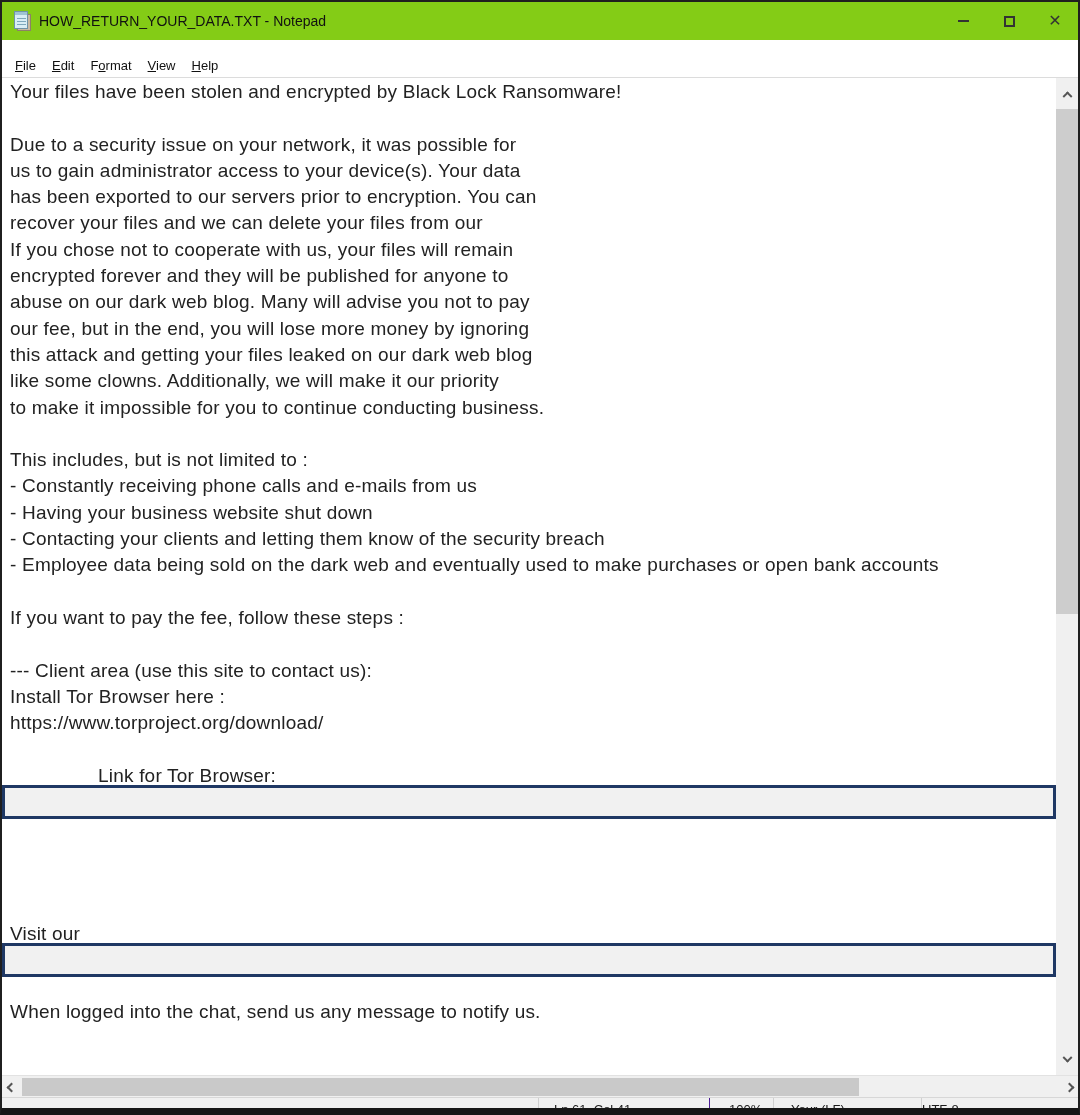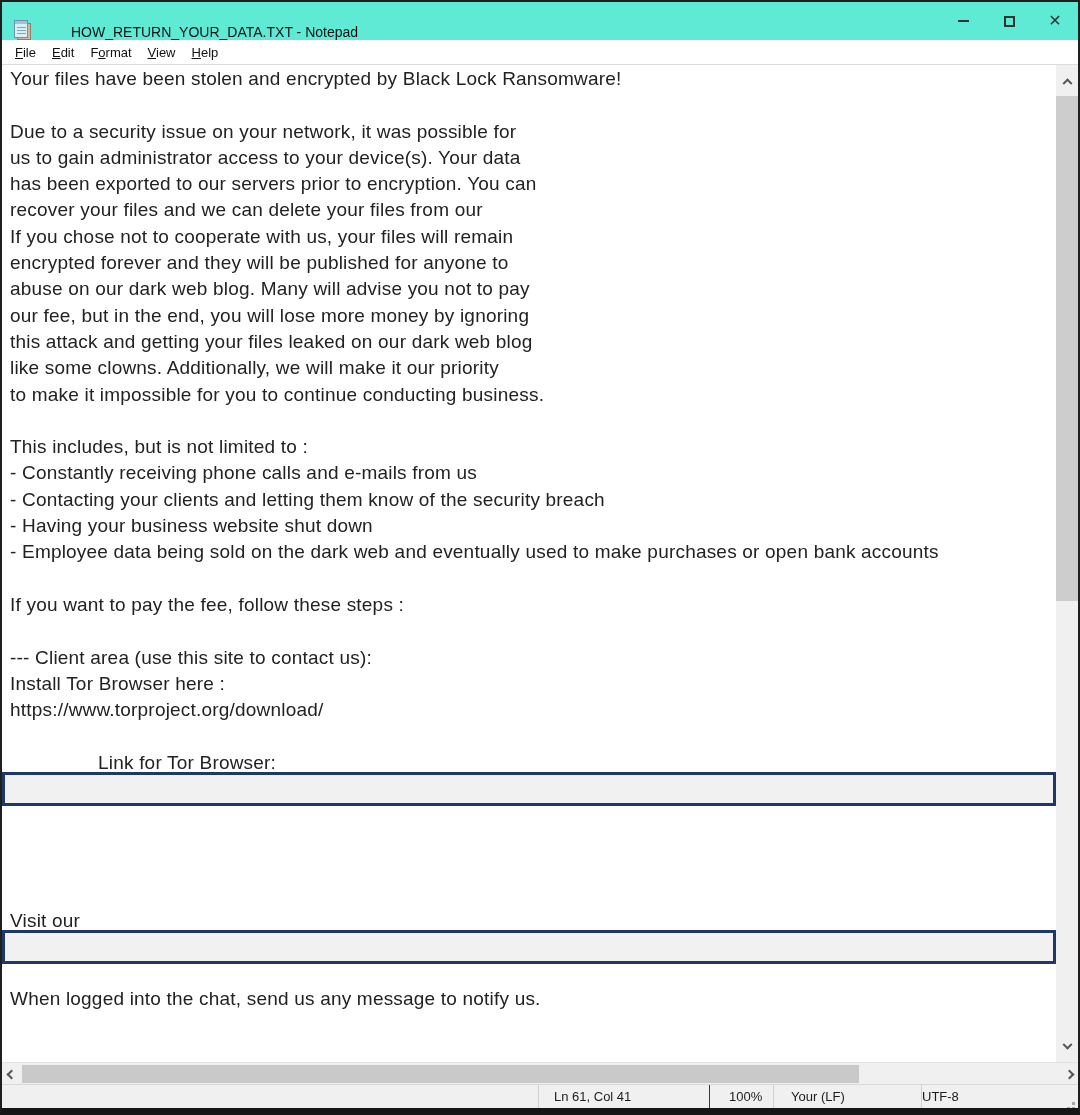--- a/index.html
+++ b/index.html
@@ -6,36 +6,36 @@
   html,body { background:#e8e8e8; }
   body { font-family:"Liberation Sans","DejaVu Sans",sans-serif; }
 
   .window{
     position:relative; width:1080px; height:1115px; background:#ffffff;
     border:2px solid #1f1f1f; border-bottom:7px solid #161616;
     overflow:hidden;
   }
 
   
-  .titlebar{ height:38px; background:#5eead4; display:flex; align-items:flex-end;gap:32px; }
+  .titlebar{ height:38px; background:#84cc16; display:flex; align-items:center; }
   .app-icon{ width:17px; height:20px; margin:0 8px 0 12px; position:relative; flex:0 0 auto; }
   .app-icon .back{ position:absolute; left:3px; top:3px; width:14px; height:17px; background:#c9b9a2; border:1px solid #8d8167; }
   .app-icon .pad{ position:absolute; left:0; top:0; width:14px; height:18px; background:#d9eef5;
     border:1px solid #6f93a8; box-shadow:inset 0 3px 0 #9fc4d4; }
   .app-icon .pad::after{ content:""; position:absolute; left:2px; top:6px; width:9px; height:1px;
     background:#7fa9bd; box-shadow:0 3px 0 #7fa9bd, 0 6px 0 #7fa9bd; }
   .title-text{ font-size:14px; color:#111; white-space:nowrap; }
   .controls{ margin-left:auto; display:flex; height:100%; }
   .ctrl{ width:46px; height:100%; display:flex; align-items:center; justify-content:center; cursor:default; }
   .min-glyph{ width:11px; height:0; border-top:2px solid #333; }
   .max-glyph{ width:11px; height:11px; border:2px solid #333; }
   .close-glyph{ font-size:16px; color:#333; line-height:1; font-family:"DejaVu Sans",sans-serif; }
 
   
-  .menubar{ height:24px; background:#ffffff; display:flex; align-items:center; padding-left:5px; }
+  .menubar{ height:24px; background:#ffffff; display:flex; align-items:center; padding-left:5px;margin-top:13px; }
   .menu-item{ font-size:13px; color:#111; padding:3px 8px; cursor:default; }
   .menu-item .accel{ text-decoration:underline; }
 
   
   .editor{ position:relative; height:998px; border-top:1px solid #dcdcdc; background:#fff; display:flex; }
   .text-pane{ width:1056px; height:100%; overflow:hidden; padding:1px 0 8px 8px; cursor:text; }
   .line{ font-size:19px; line-height:26.3px; height:26.3px; letter-spacing:.2px; color:#222;
          white-space:nowrap; }
   .line.indent{ padding-left:88px; }
   .redacted{ height:34px; margin:-4px 0 -3.7px -8px; width:calc(100% + 8px);
@@ -112,22 +112,22 @@
         <div class="line">If you chose not to cooperate with us, your files will remain</div>
         <div class="line">encrypted forever and they will be published for anyone to</div>
         <div class="line">abuse on our dark web blog. Many will advise you not to pay</div>
         <div class="line">our fee, but in the end, you will lose more money by ignoring</div>
         <div class="line">this attack and getting your files leaked on our dark web blog</div>
         <div class="line">like some clowns. Additionally, we will make it our priority</div>
         <div class="line">to make it impossible for you to continue conducting business.</div>
         <div class="line">&nbsp;</div>
         <div class="line">This includes, but is not limited to :</div>
         <div class="line">- Constantly receiving phone calls and e-mails from us</div>
+        <div class="line">- Having your business website shut down</div>
         <div class="line">- Contacting your clients and letting them know of the security breach</div>
-        <div class="line">- Having your business website shut down</div>
         <div class="line">- Employee data being sold on the dark web and eventually used to make purchases or open bank accounts</div>
         <div class="line">&nbsp;</div>
         <div class="line">If you want to pay the fee, follow these steps :</div>
         <div class="line">&nbsp;</div>
         <div class="line">--- Client area (use this site to contact us):</div>
         <div class="line">Install Tor Browser here :</div>
         <div class="line">https://www.torproject.org/download/</div>
         <div class="line">&nbsp;</div>
         <div class="line indent">Link for Tor Browser:</div>
         <div class="redacted" style="border-color: rgb(31, 56, 100); background: rgb(241, 241, 241);"></div>

